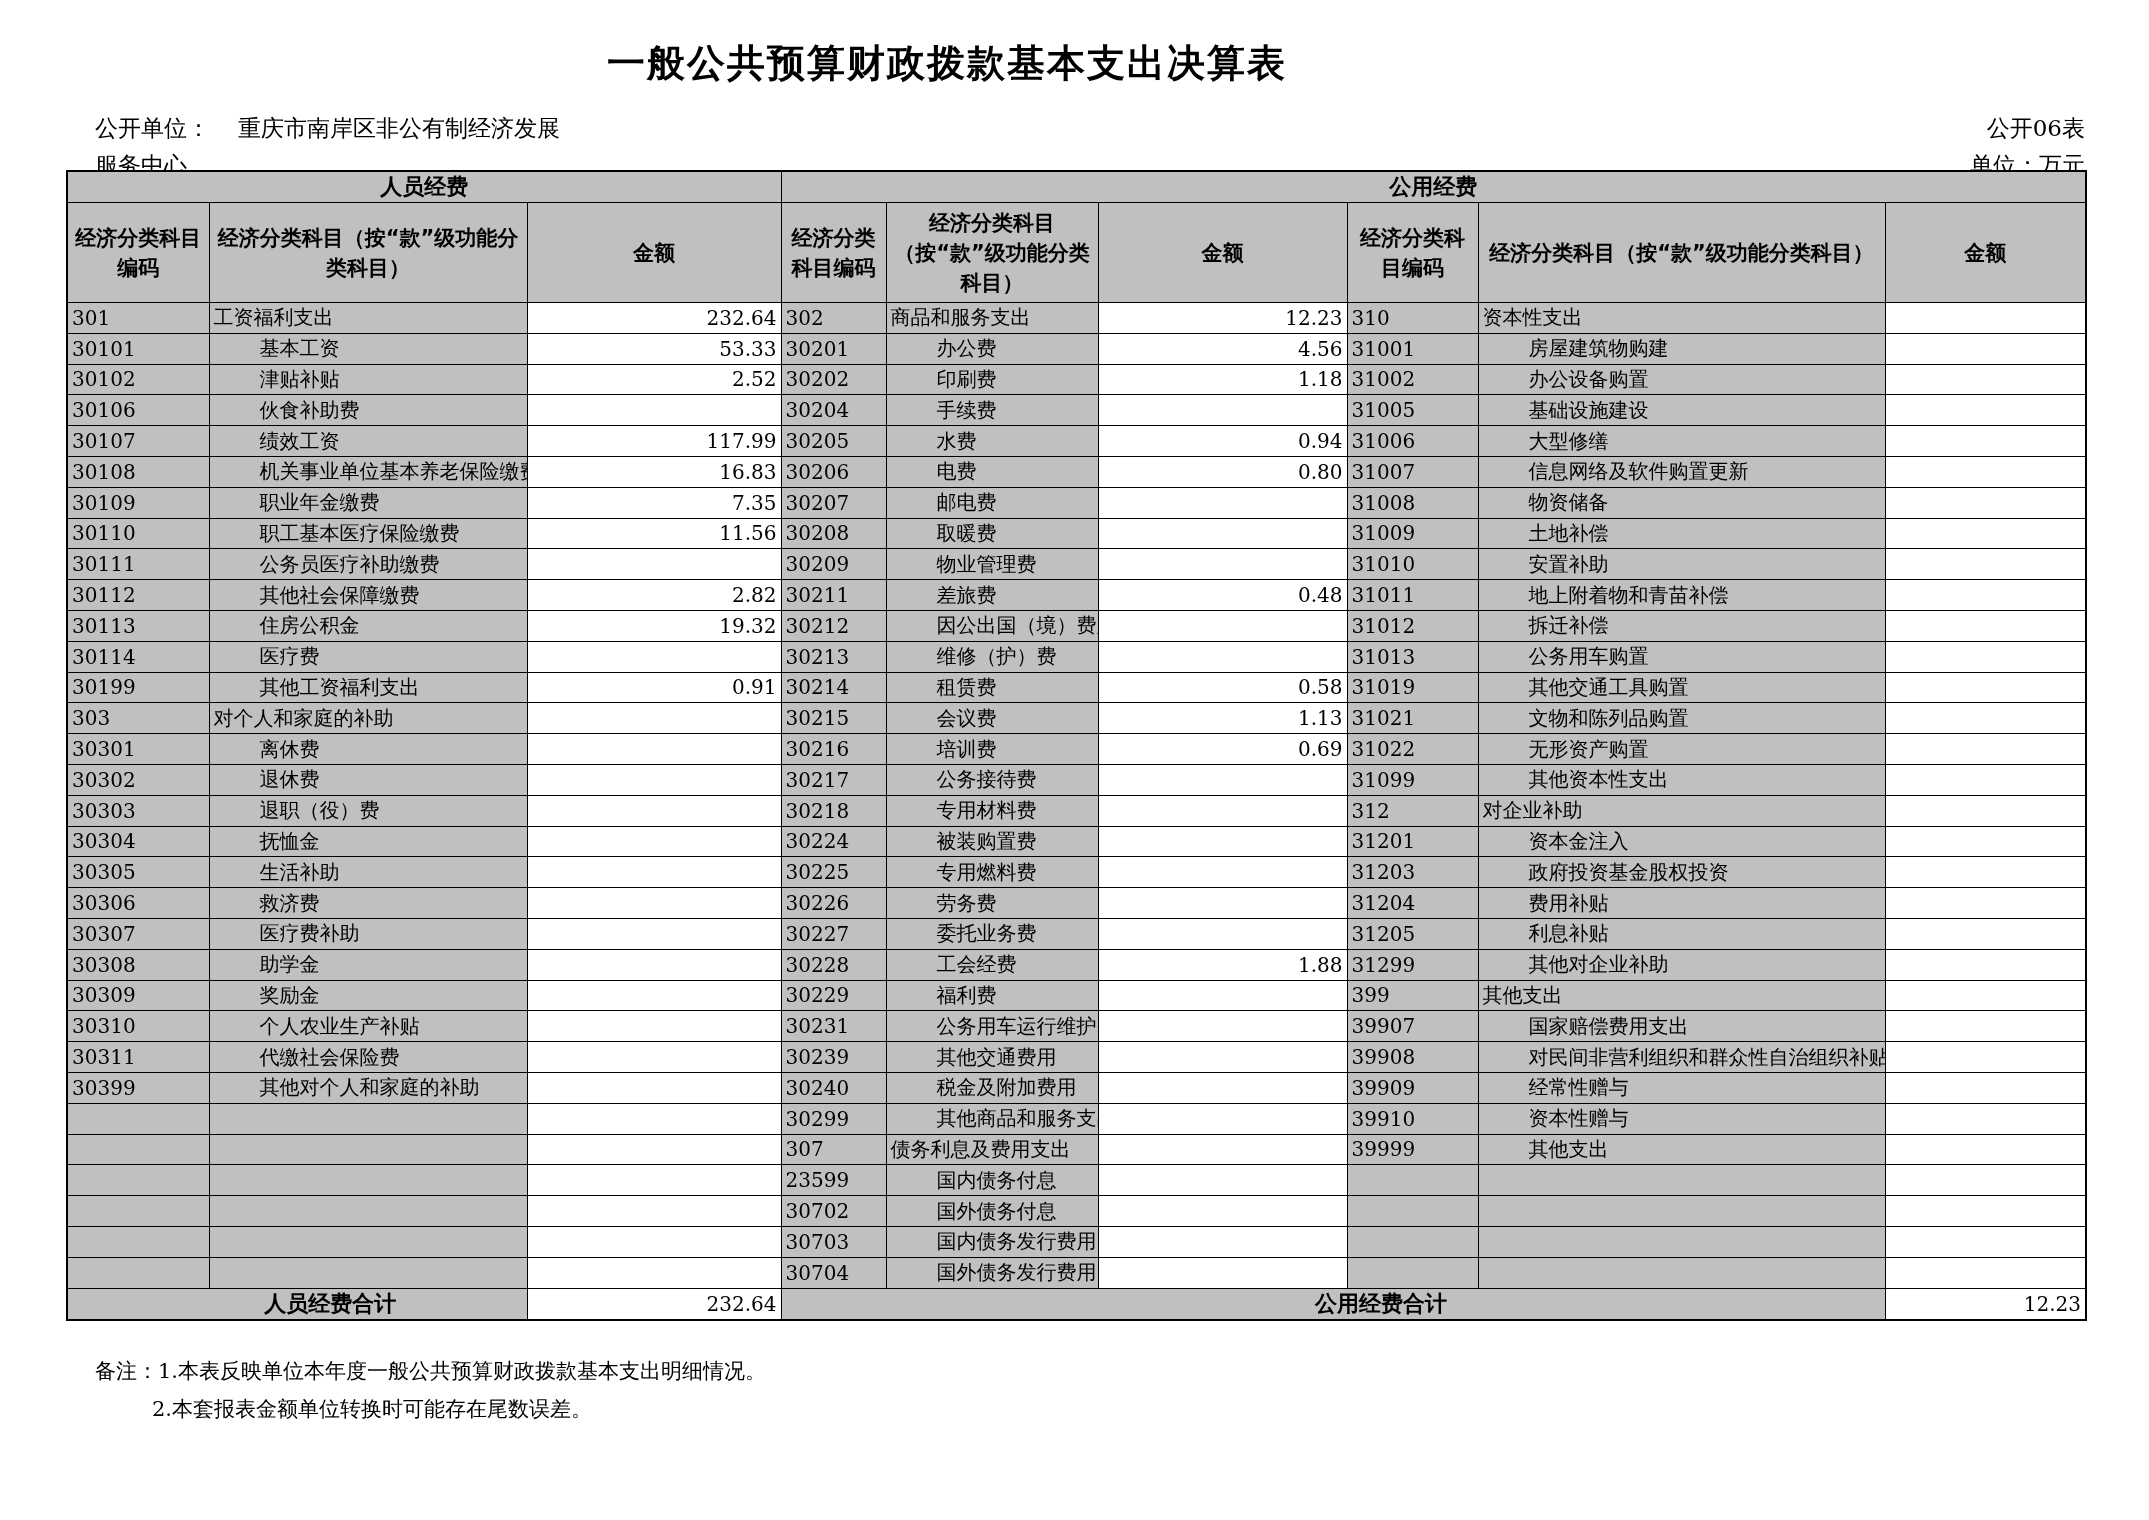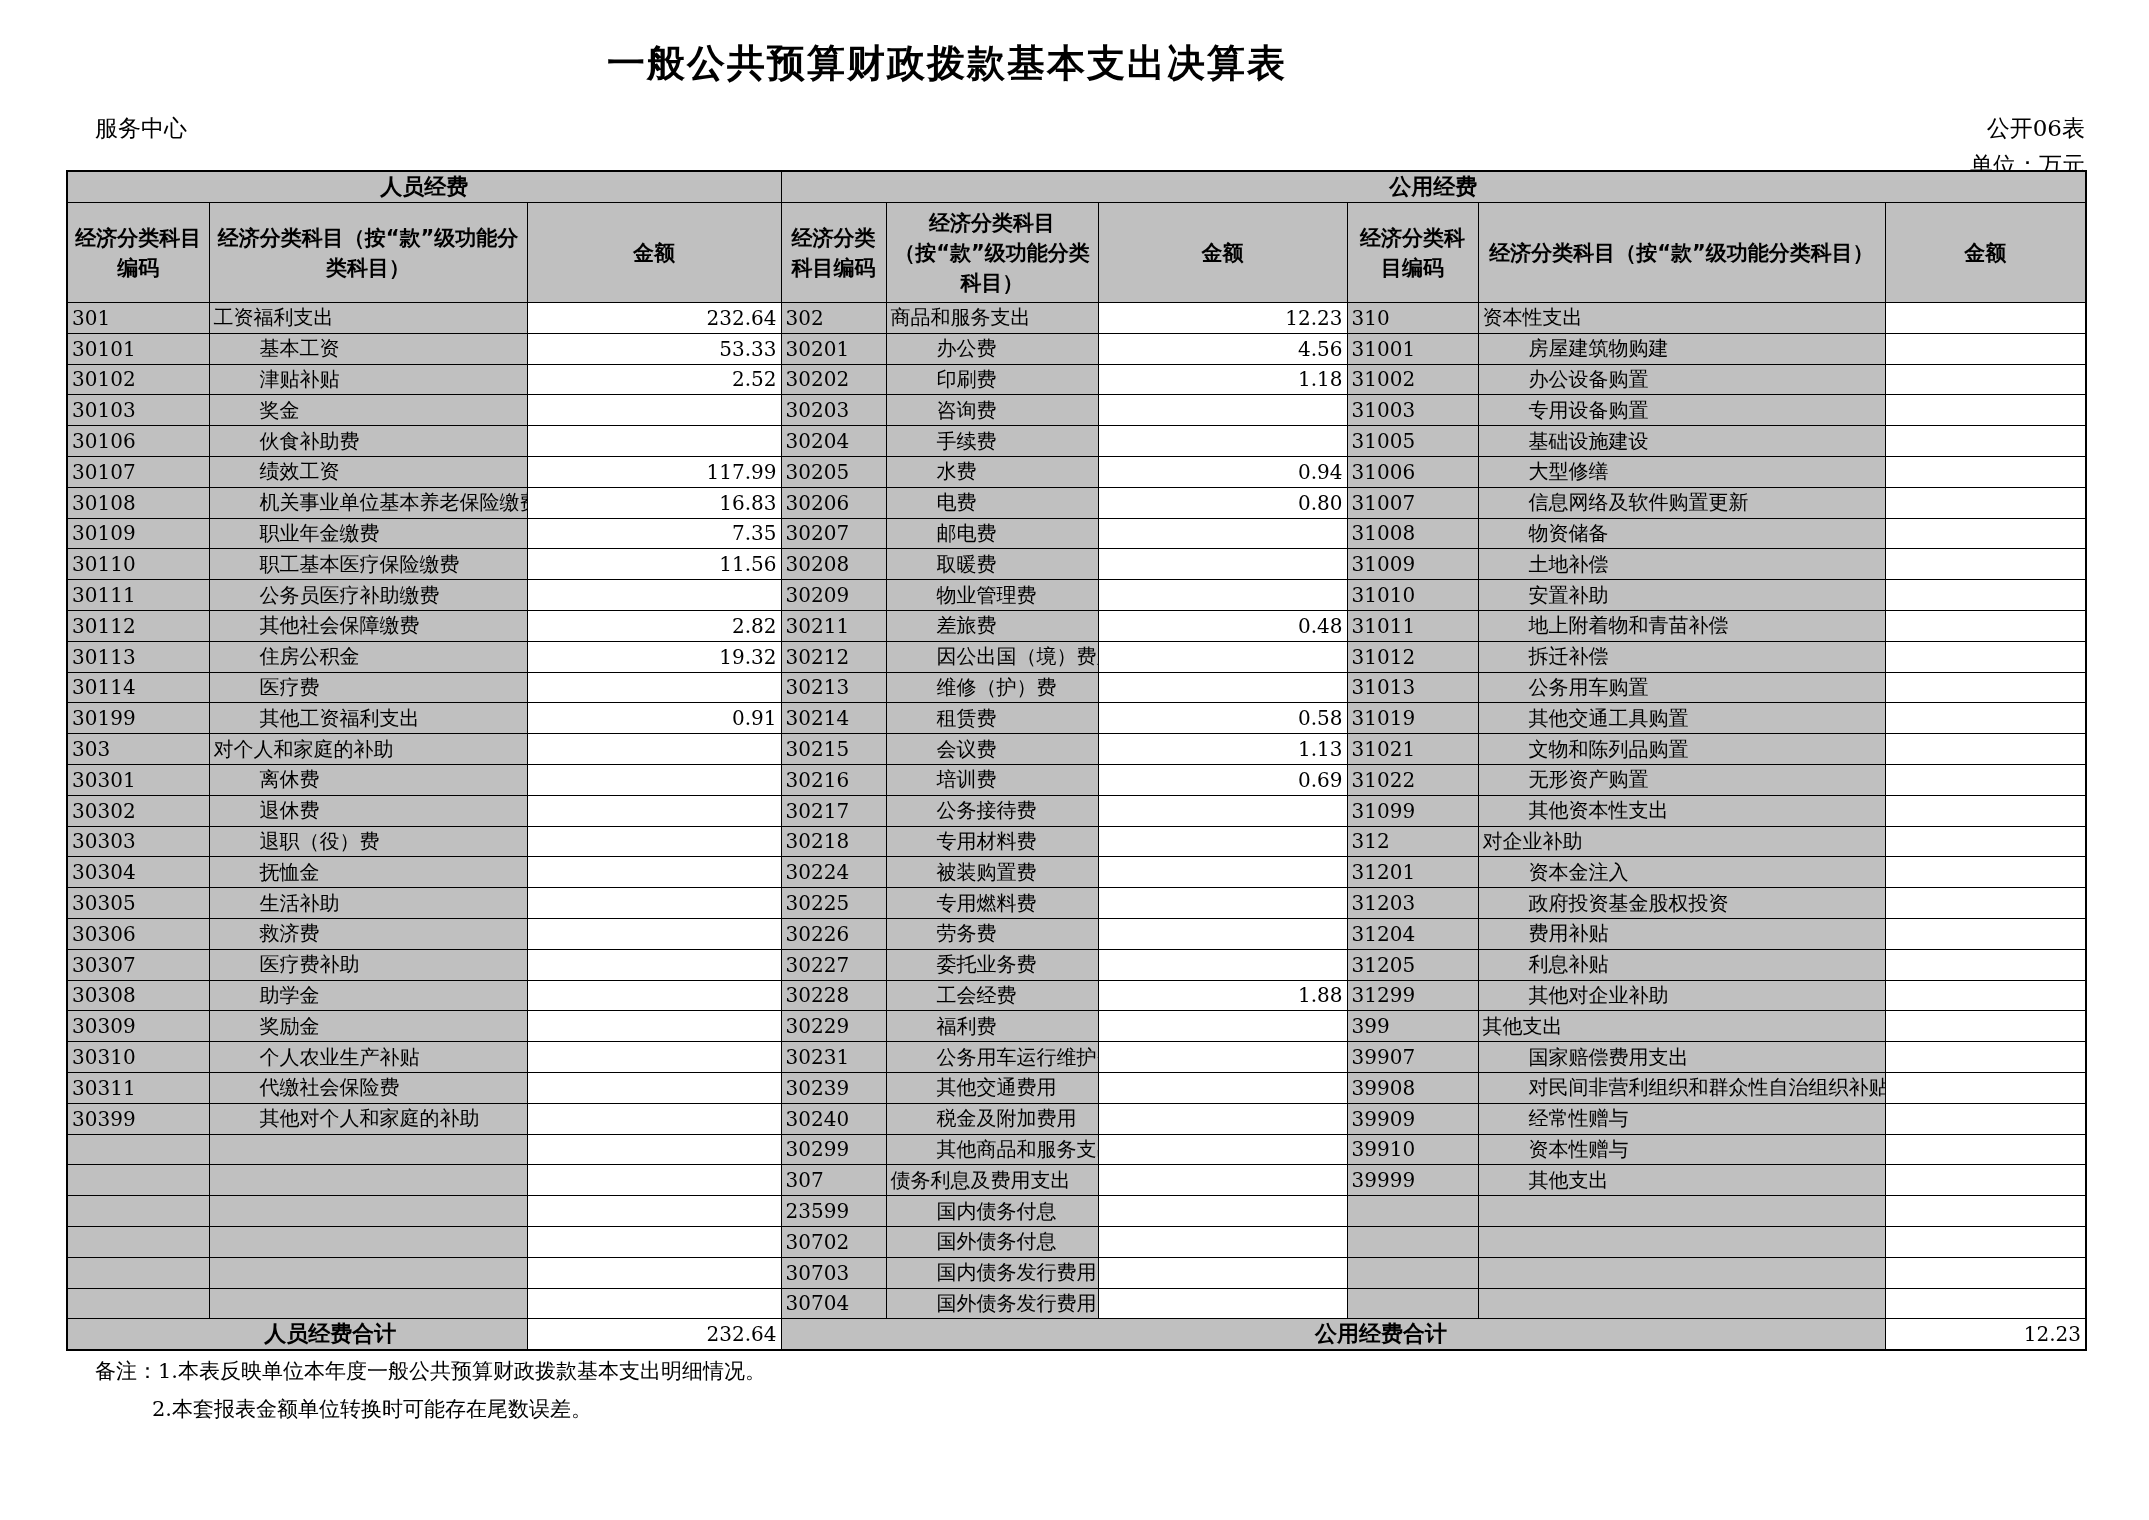--- a/index.html
+++ b/index.html
@@ -45,20 +45,21 @@
   .notes{position:absolute;left:95px;top:1352px;font-size:21px;line-height:38px;}
   .notes .note2{margin-left:57px;}
   .page-number{position:absolute;top:1522px;left:0;width:2149px;text-align:center;font-size:19px;}
 </style>
 </head>
 <body>
 
 <div class="page-title sans">一般公共预算财政拨款基本支出决算表</div>
 
 <div class="meta-left">
+  <div><span class="lbl">公开单位：</span><span>重庆市南岸区非公有制经济发展</span></div>
   <div>服务中心</div>
 </div>
 
 <div class="meta-right">
   <div>公开06表</div>
   <div>单位：万元</div>
 </div>
 
 <table class="budget">
   <colgroup>
@@ -117,31 +118,20 @@
         <td class="label g ind">津贴补贴</td>
         <td class="amt">2.52</td>
         <td class="code g">30202</td>
         <td class="label g ind">印刷费</td>
         <td class="amt">1.18</td>
         <td class="code g">31002</td>
         <td class="label g ind">办公设备购置</td>
         <td class="amt"></td>
       </tr>
       <tr class="data-row">
-        <td class="code g">30103</td>
-        <td class="label g ind">奖金</td>
-        <td class="amt"></td>
-        <td class="code g">30203</td>
-        <td class="label g ind">咨询费</td>
-        <td class="amt"></td>
-        <td class="code g">31003</td>
-        <td class="label g ind">专用设备购置</td>
-        <td class="amt"></td>
-      </tr>
-      <tr class="data-row">
         <td class="code g">30106</td>
         <td class="label g ind">伙食补助费</td>
         <td class="amt"></td>
         <td class="code g">30204</td>
         <td class="label g ind">手续费</td>
         <td class="amt"></td>
         <td class="code g">31005</td>
         <td class="label g ind">基础设施建设</td>
         <td class="amt"></td>
       </tr>

